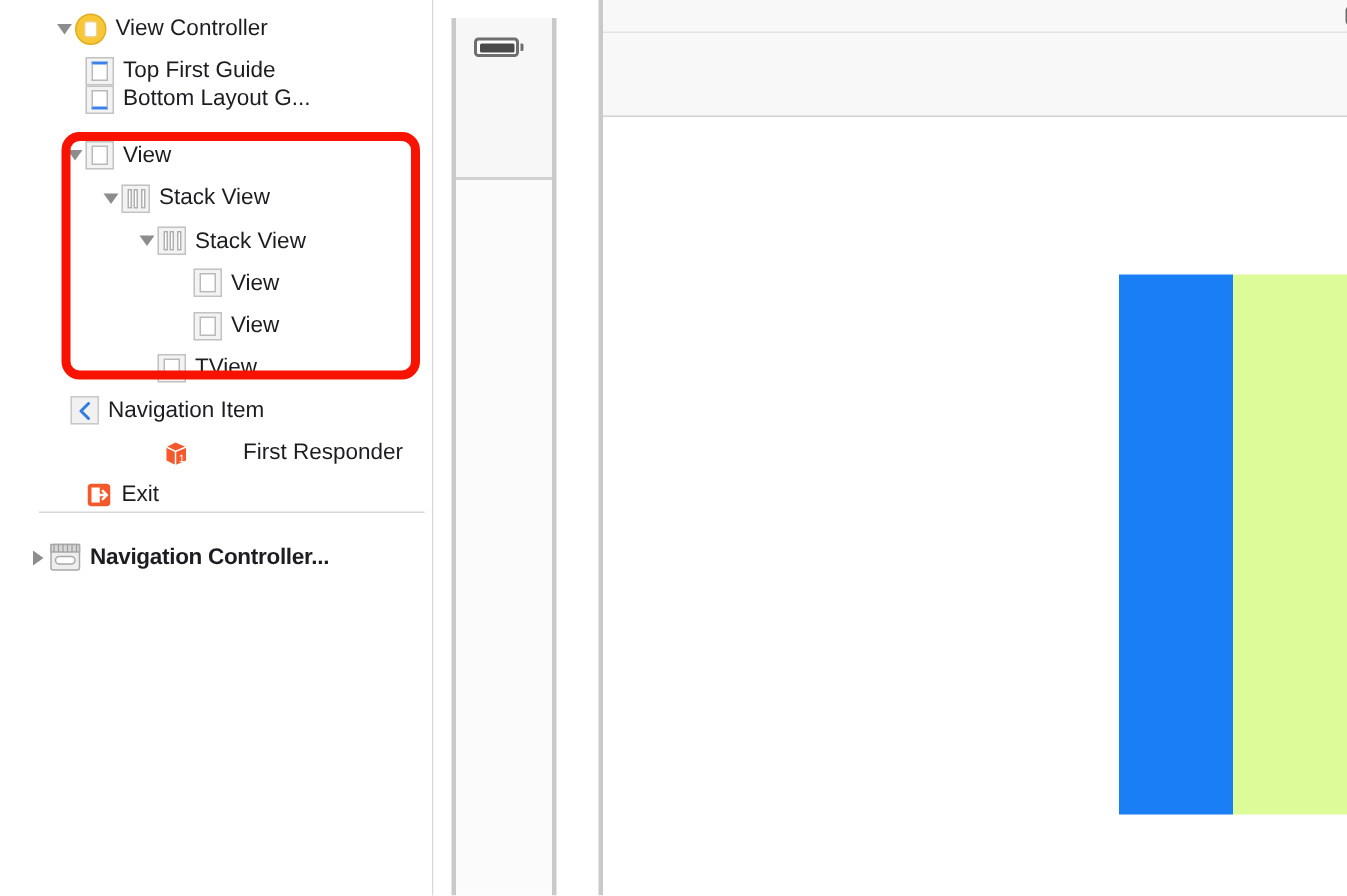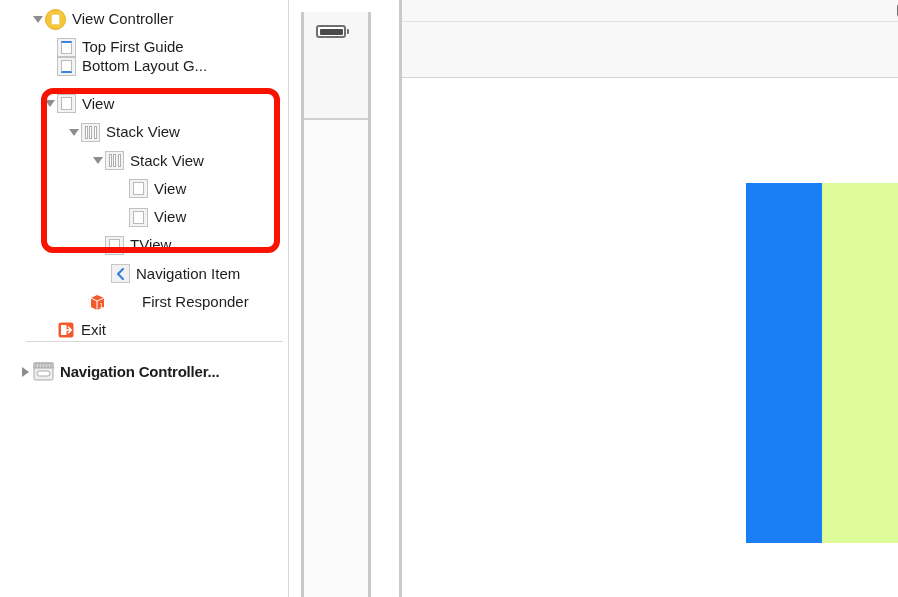--- a/index.html
+++ b/index.html
@@ -154,21 +154,21 @@
   #stack-root{
     position:absolute;left:457px;top:183px;width:374px;height:360px;
     display:flex;
   }
   .col{height:100%;}
 </style>
 </head>
 <body>
 
 <div id="outline">
-    <div class="row" style="top: 5px; padding-left: 30px;">
+    <div class="row" style="top: 5px; padding-left: 10px; margin-left: 25px;">
       <span class="twisty ">
         <i></i>
       </span>
       <span class="ico ico-vc">
         <span></span>
       </span>
       <span class="label">View Controller</span>
     </div>
     <div class="row" style="top: 33.3px; padding-left: 42px;">
       <span class="twisty empty"></span>
@@ -229,30 +229,30 @@
       </span>
       <span class="label">View</span>
     </div>
     <div class="row" style="top: 231.4px; padding-left: 90px; align-items: center;">
       <span class="twisty empty"></span>
       <span class="ico ico-view">
         <span></span>
       </span>
       <span class="label">TView</span>
     </div>
-    <div class="row" style="top: 259.7px; padding-left: 96px;">
+    <div class="row" style="top: 259.7px; padding-left: 32px;">
       <span class="twisty empty"></span>
       <span class="ico ico-nav">
          <svg width="9" height="12" viewBox="0 0 9 12">
           <path d="M7 1 L2 6 L7 11" stroke="#2f7de1" stroke-width="2" fill="none" stroke-linecap="round" stroke-linejoin="round"></path>
         </svg>
        </span>
       <span class="label">Navigation Item</span>
     </div>
-    <div class="row" style="top: 288px; padding-left: 44px; gap: 29px;">
+    <div class="row" style="top: 288px; padding-left: 64px; gap: 29px;">
       <span class="twisty empty"></span>
       <span class="ico ico-first">
          <svg width="19" height="19" viewBox="0 0 19 19">
            <path d="M3 5 L9 2 L16 5 L16 14 L9 17 L3 14 Z" fill="#f4592c"></path>
            <path d="M3 5 L9 8 L16 5" stroke="#ffffff" stroke-width="1" fill="none"></path>
            <path d="M9 8 L9 17" stroke="#ffffff" stroke-width="1"></path>
            <text x="11.2" y="15" font-size="7" fill="#ffffff" font-family="Liberation Sans, sans-serif">1</text>
          </svg>
        </span>
       <span class="label">First Responder</span>

